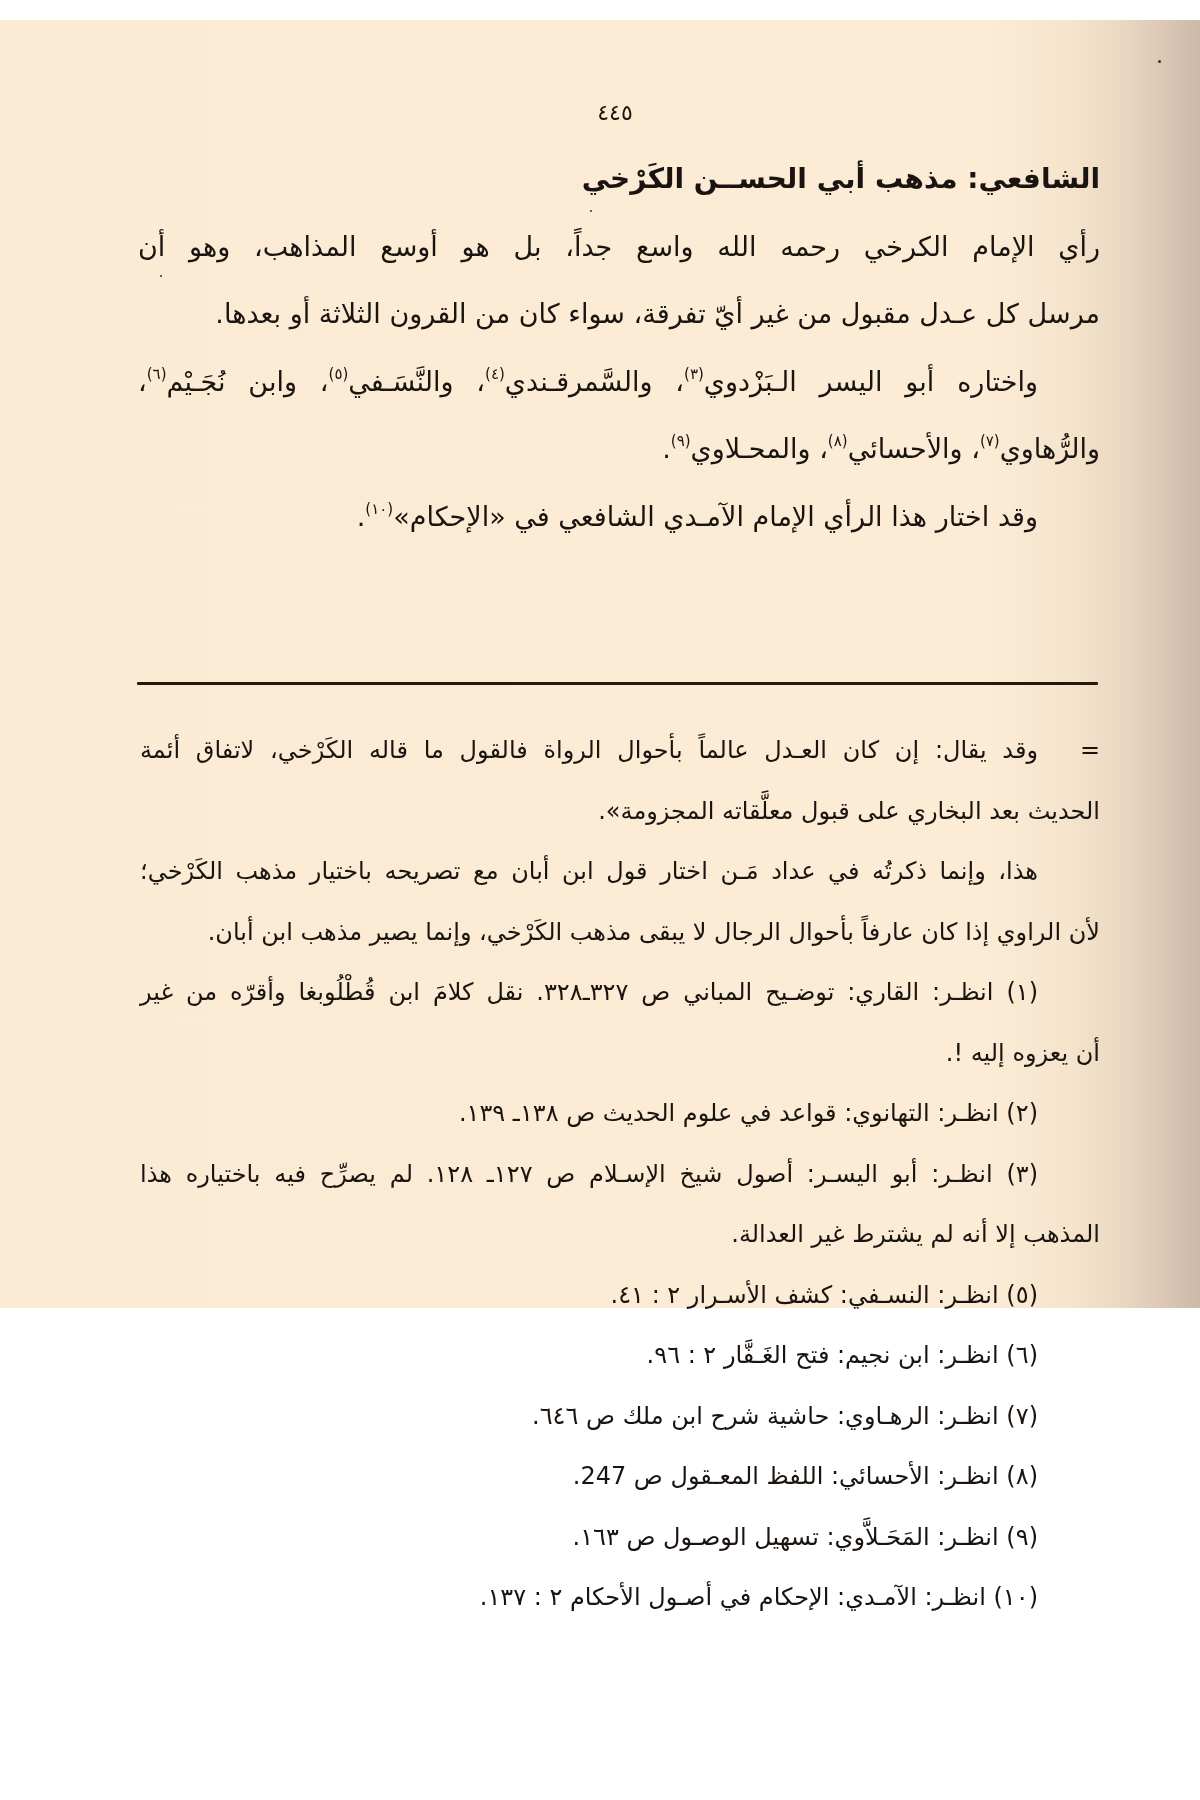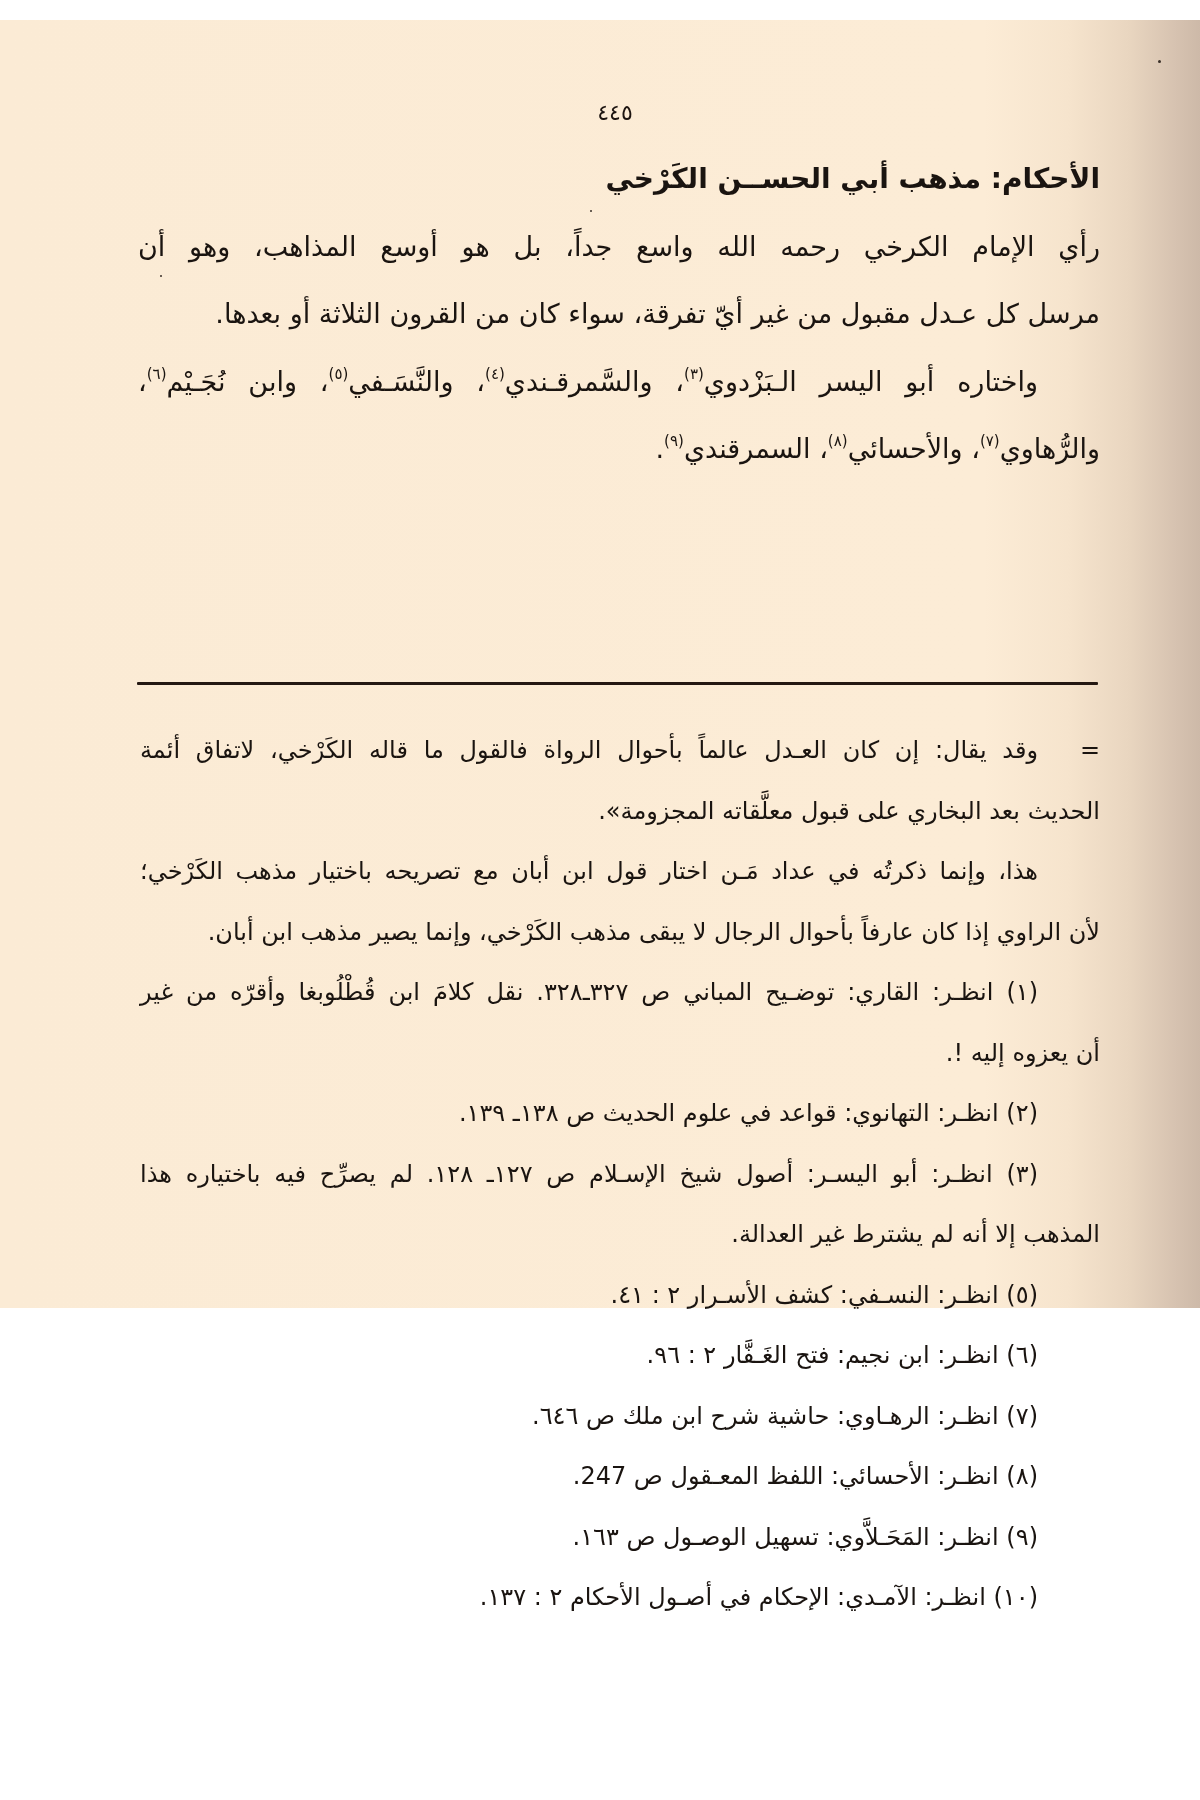--- a/index.html
+++ b/index.html
@@ -47,28 +47,31 @@
 
 <div class="page">
 
   <div class="speck" style="left:1158px; top:40px;"></div>
   <div class="speck" style="left:590px; top:190px; width:2px; height:2px;"></div>
   <div class="speck" style="left:160px; top:255px; width:2px; height:2px;"></div>
 
   <div class="page-number">٤٤٥</div>
 
   <div class="body-text">
-    <div class="line heading">الأحكام: مذهب أبي الحســن الكَرْخي</div>
+    <div class="line heading">الشافعي: مذهب أبي الحســن الكَرْخي</div>
     <div class="line just">رأي الإمام الكرخي رحمه الله واسع جداً، بل هو أوسع المذاهب، وهو أن</div>
     <div class="line">مرسل كل عـدل مقبول من غير أيّ تفرقة، سواء كان من القرون الثلاثة أو بعدها.</div>
     <div class="line just indent">
       <span>واختاره أبو اليسر الـبَزْدوي</span><sup>(٣)</sup><span>، والسَّمرقـندي</span><sup>(٤)</sup><span>، والنَّسَـفي</span><sup>(٥)</sup><span>، وابن نُجَـيْم</span><sup>(٦)</sup><span>،</span>
     </div>
     <div class="line">
-      <span>والرُّهاوي</span><sup>(٧)</sup><span>، والأحسائي</span><sup>(٨)</sup><span>، السمرقندي</span><sup>(٩)</sup><span>.</span>
+      <span>والرُّهاوي</span><sup>(٧)</sup><span>، والأحسائي</span><sup>(٨)</sup><span>، والمحـلاوي</span><sup>(٩)</sup><span>.</span>
+    </div>
+    <div class="line indent">
+      <span>وقد اختار هذا الرأي الإمام الآمـدي الشافعي في «الإحكام»</span><sup>(١٠)</sup><span>.</span>
     </div>
   </div>
 
   <div class="separator"></div>
 
   <div class="footnotes">
     <div class="fline just">
       <span class="eq">=</span><span>وقد يقال: إن كان العـدل عالماً بأحوال الرواة فالقول ما قاله الكَرْخي، لاتفاق أئمة</span>
     </div>
     <div class="fline">الحديث بعد البخاري على قبول معلَّقاته المجزومة».</div>

